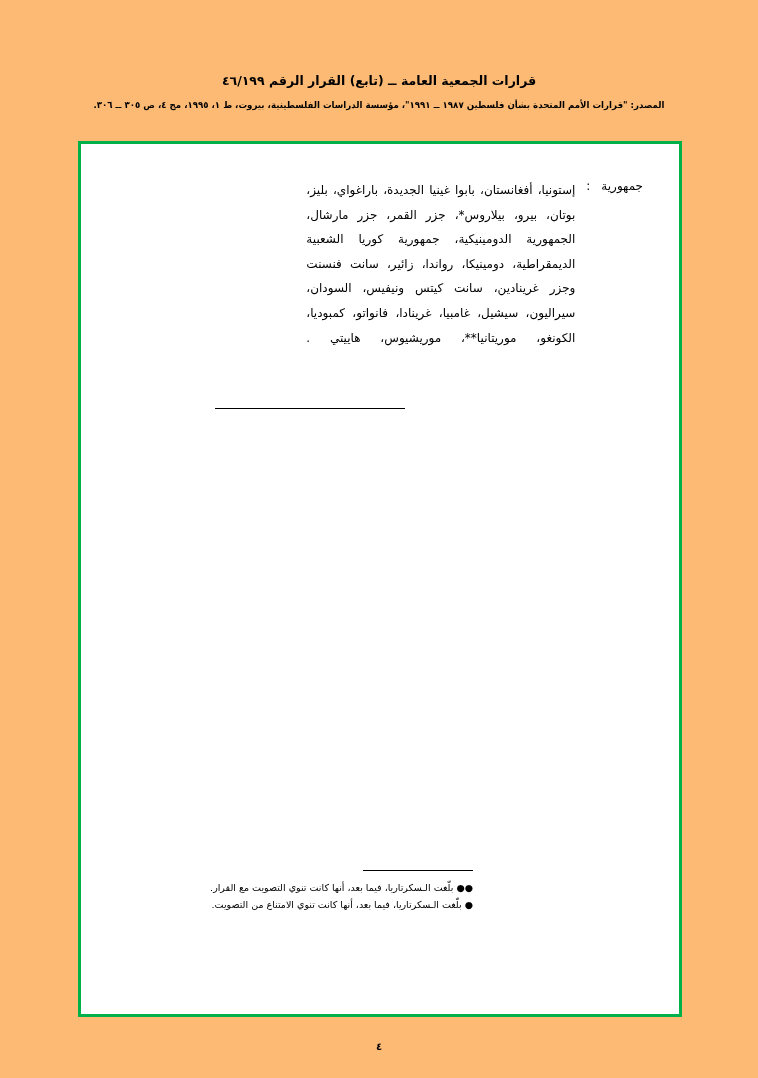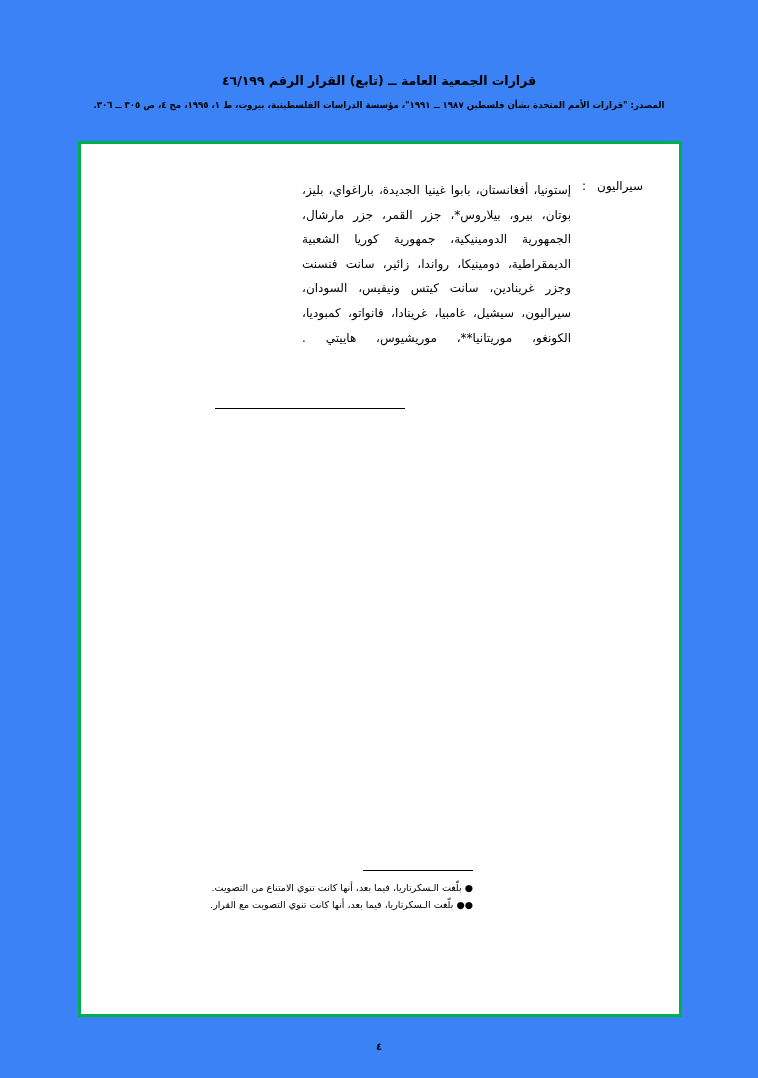--- a/index.html
+++ b/index.html
@@ -11,21 +11,21 @@
     width: 758px;
     height: 1078px;
     font-family: "DejaVu Sans", sans-serif;
     color: #000000;
     position: relative;
     overflow: hidden;
   }
   .page {
     position: absolute;
     inset: 0;
-    background: #3b82f6;
+    background: #fdba74;
   }
 
   
   .doc-header {
     position: absolute;
     top: 72px;
     left: 0;
     right: 0;
     text-align: center;
   }
@@ -145,36 +145,36 @@
 <div class="page">
 
   <div class="doc-header">
     <div class="header-title">قرارات الجمعية العامة ــ (تابع) القرار الرقم ٤٦/١٩٩</div>
     <div class="header-source">المصدر: "قرارات الأمم المتحدة بشأن فلسطين ١٩٨٧ ــ ١٩٩١"، مؤسسة الدراسات الفلسطينية، بيروت، ط ١، ١٩٩٥، مج ٤، ص ٣٠٥ ــ ٣٠٦.</div>
   </div>
 
   <div class="frame">
 
     <div class="absence-block">
-      <div class="absence-label">سيراليون</div>
+      <div class="absence-label">جمهورية</div>
       <div class="absence-colon">:</div>
       <div class="absence-text">إستونيا، أفغانستان، بابوا غينيا الجديدة، باراغواي، بليز، بوتان، بيرو، بيلاروس*، جزر القمر، جزر مارشال، الجمهورية الدومينيكية، جمهورية كوريا الشعبية الديمقراطية، دومينيكا، رواندا، زائير، سانت فنسنت وجزر غرينادين، سانت كيتس ونيفيس، السودان، سيراليون، سيشيل، غامبيا، غرينادا، فانواتو، كمبوديا، الكونغو، موريتانيا**، موريشيوس، هاييتي .</div>
     </div>
 
     <div class="short-rule"></div>
 
     <div class="footnotes">
       <div class="footnote-rule"></div>
       <div class="footnote-line">
+        <span class="fn-mark">●●</span>
+        <span>بلّغت الـسكرتاريا، فيما بعد، أنها كانت تنوي التصويت مع القرار.</span>
+      </div>
+      <div class="footnote-line">
         <span class="fn-mark">●</span>
         <span>بلّغت الـسكرتاريا، فيما بعد، أنها كانت تنوي الامتناع من التصويت.</span>
-      </div>
-      <div class="footnote-line">
-        <span class="fn-mark">●●</span>
-        <span>بلّغت الـسكرتاريا، فيما بعد، أنها كانت تنوي التصويت مع القرار.</span>
       </div>
     </div>
 
   </div>
 
   <div class="page-number">٤</div>
 
 </div>
 
 </body></html>

